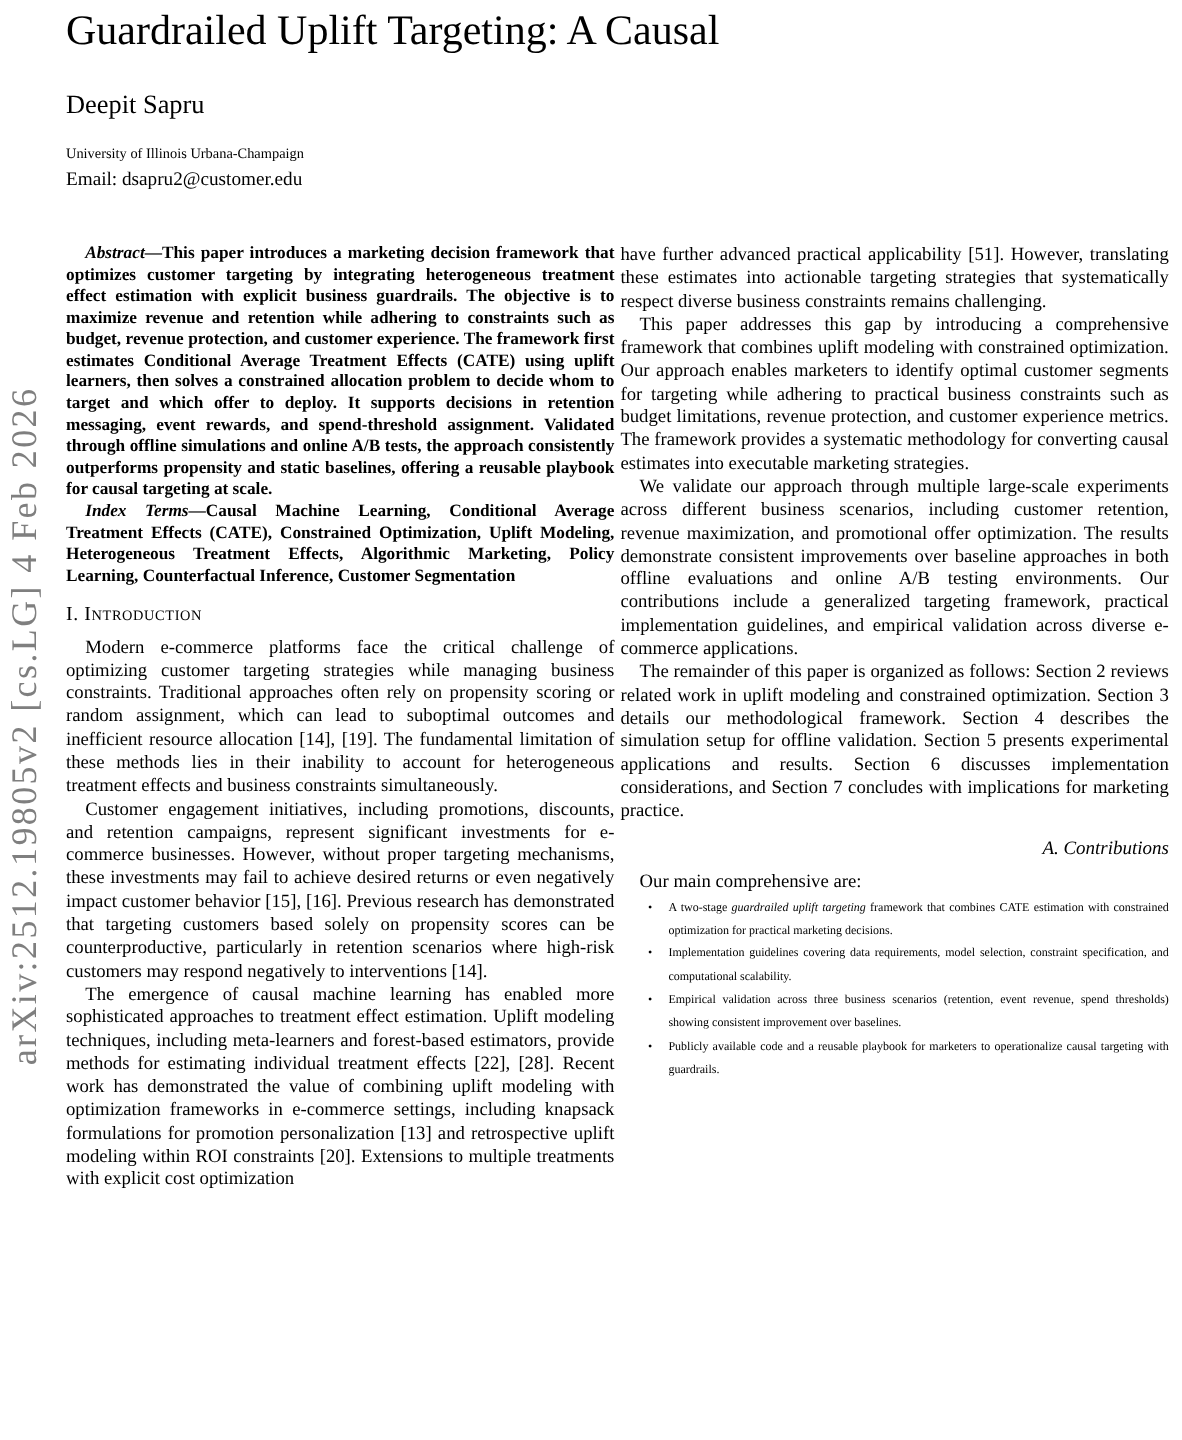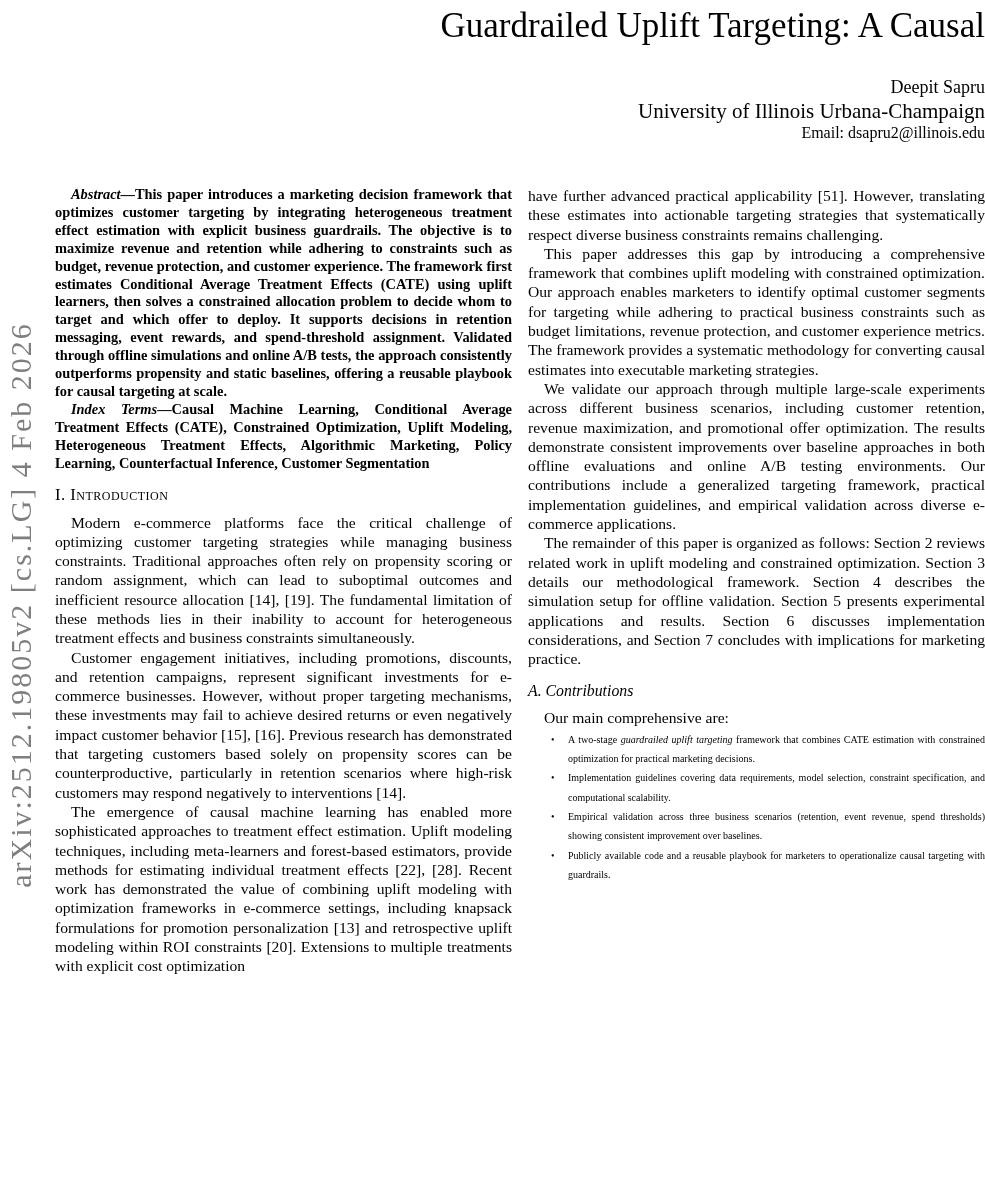--- a/index.html
+++ b/index.html
@@ -24,47 +24,47 @@
     transform: translate(-50%, -50%) rotate(-90deg);
     white-space: nowrap;
     font-size: 30px;
     letter-spacing: 2px;
     color: #7f7f7f;
   }
   
   .titleblock {
     margin-left: 55px;
     width: 930px;
-    text-align: right;
+    text-align: left;
     padding-top: 2px;
   }
   .title {
     margin: 0;
     font-weight: 400;
     font-size: 35px;
     line-height: 48px;
   }
   .author {
     margin-top: 26px;
-    font-size: 18px;
+    font-size: 22px;
     line-height: 22px;
   }
   .affiliation {
-    margin-top: 3px;
-    font-size: 21px;
+    margin-top: 20px;
+    font-size: 12px;
     line-height: 21px;
   }
   .email {
     font-size: 16px;
     line-height: 21px;
   }
   
   .columns {
     display: flex;
-    gap: 16px;
+    gap: 5px;
     padding-left: 55px;
     margin-top: 43px;
   }
   .col {
     width: 457px;
     text-align: justify;
   }
   p { margin: 0; }
   .abstract {
     font-weight: bold;
@@ -84,21 +84,21 @@
   .body-para {
     font-size: 15.6px;
     line-height: 19.3px;
   }
   .indent { text-indent: 16px; }
   .subsection-heading {
     margin: 14px 0 8px 0;
     font-weight: 400;
     font-style: italic;
     font-size: 15.8px;
-    text-align: left;
+    text-align: right;
   }
   .bullets {
     list-style: none;
     margin: 2px 0 0 0;
     padding: 0;
   }
   .bullets li {
     position: relative;
     padding-left: 40px;
     font-size: 10px;
@@ -117,21 +117,21 @@
 <div class="page">
 
   <div class="arxiv-watermark">arXiv:2512.19805v2  [cs.LG]  4 Feb 2026</div>
 
   <header class="titleblock">
     <h1 class="title">
       <span>Guardrailed Uplift Targeting: A Causal</span><br>
     </h1>
     <div class="author">Deepit Sapru</div>
     <div class="affiliation">University of Illinois Urbana-Champaign</div>
-    <div class="email">Email: dsapru2@illinois.edu</div>
+    <div class="email">Email: dsapru2@customer.edu</div>
   </header>
 
   <div class="columns">
 
     <div class="col">
       <p class="abstract"><span class="lead-italic">Abstract</span><span>—</span><span>This paper introduces a marketing decision framework that optimizes customer targeting by integrating heterogeneous treatment effect estimation with explicit business guardrails. The objective is to maximize revenue and retention while adhering to constraints such as budget, revenue protection, and customer experience. The framework first estimates Conditional Average Treatment Effects (CATE) using uplift learners, then solves a constrained allocation problem to decide whom to target and which offer to deploy. It supports decisions in retention messaging, event rewards, and spend-threshold assignment. Validated through offline simulations and online A/B tests, the approach consistently outperforms propensity and static baselines, offering a reusable playbook for causal targeting at scale.</span></p>
 
       <p class="abstract"><span class="lead-italic">Index Terms</span><span>—</span><span>Causal Machine Learning, Conditional Average Treatment Effects (CATE), Constrained Optimization, Uplift Modeling, Heterogeneous Treatment Effects, Algorithmic Marketing, Policy Learning, Counterfactual Inference, Customer Segmentation</span></p>
 
       <h2 class="section-heading">I. Introduction</h2>

